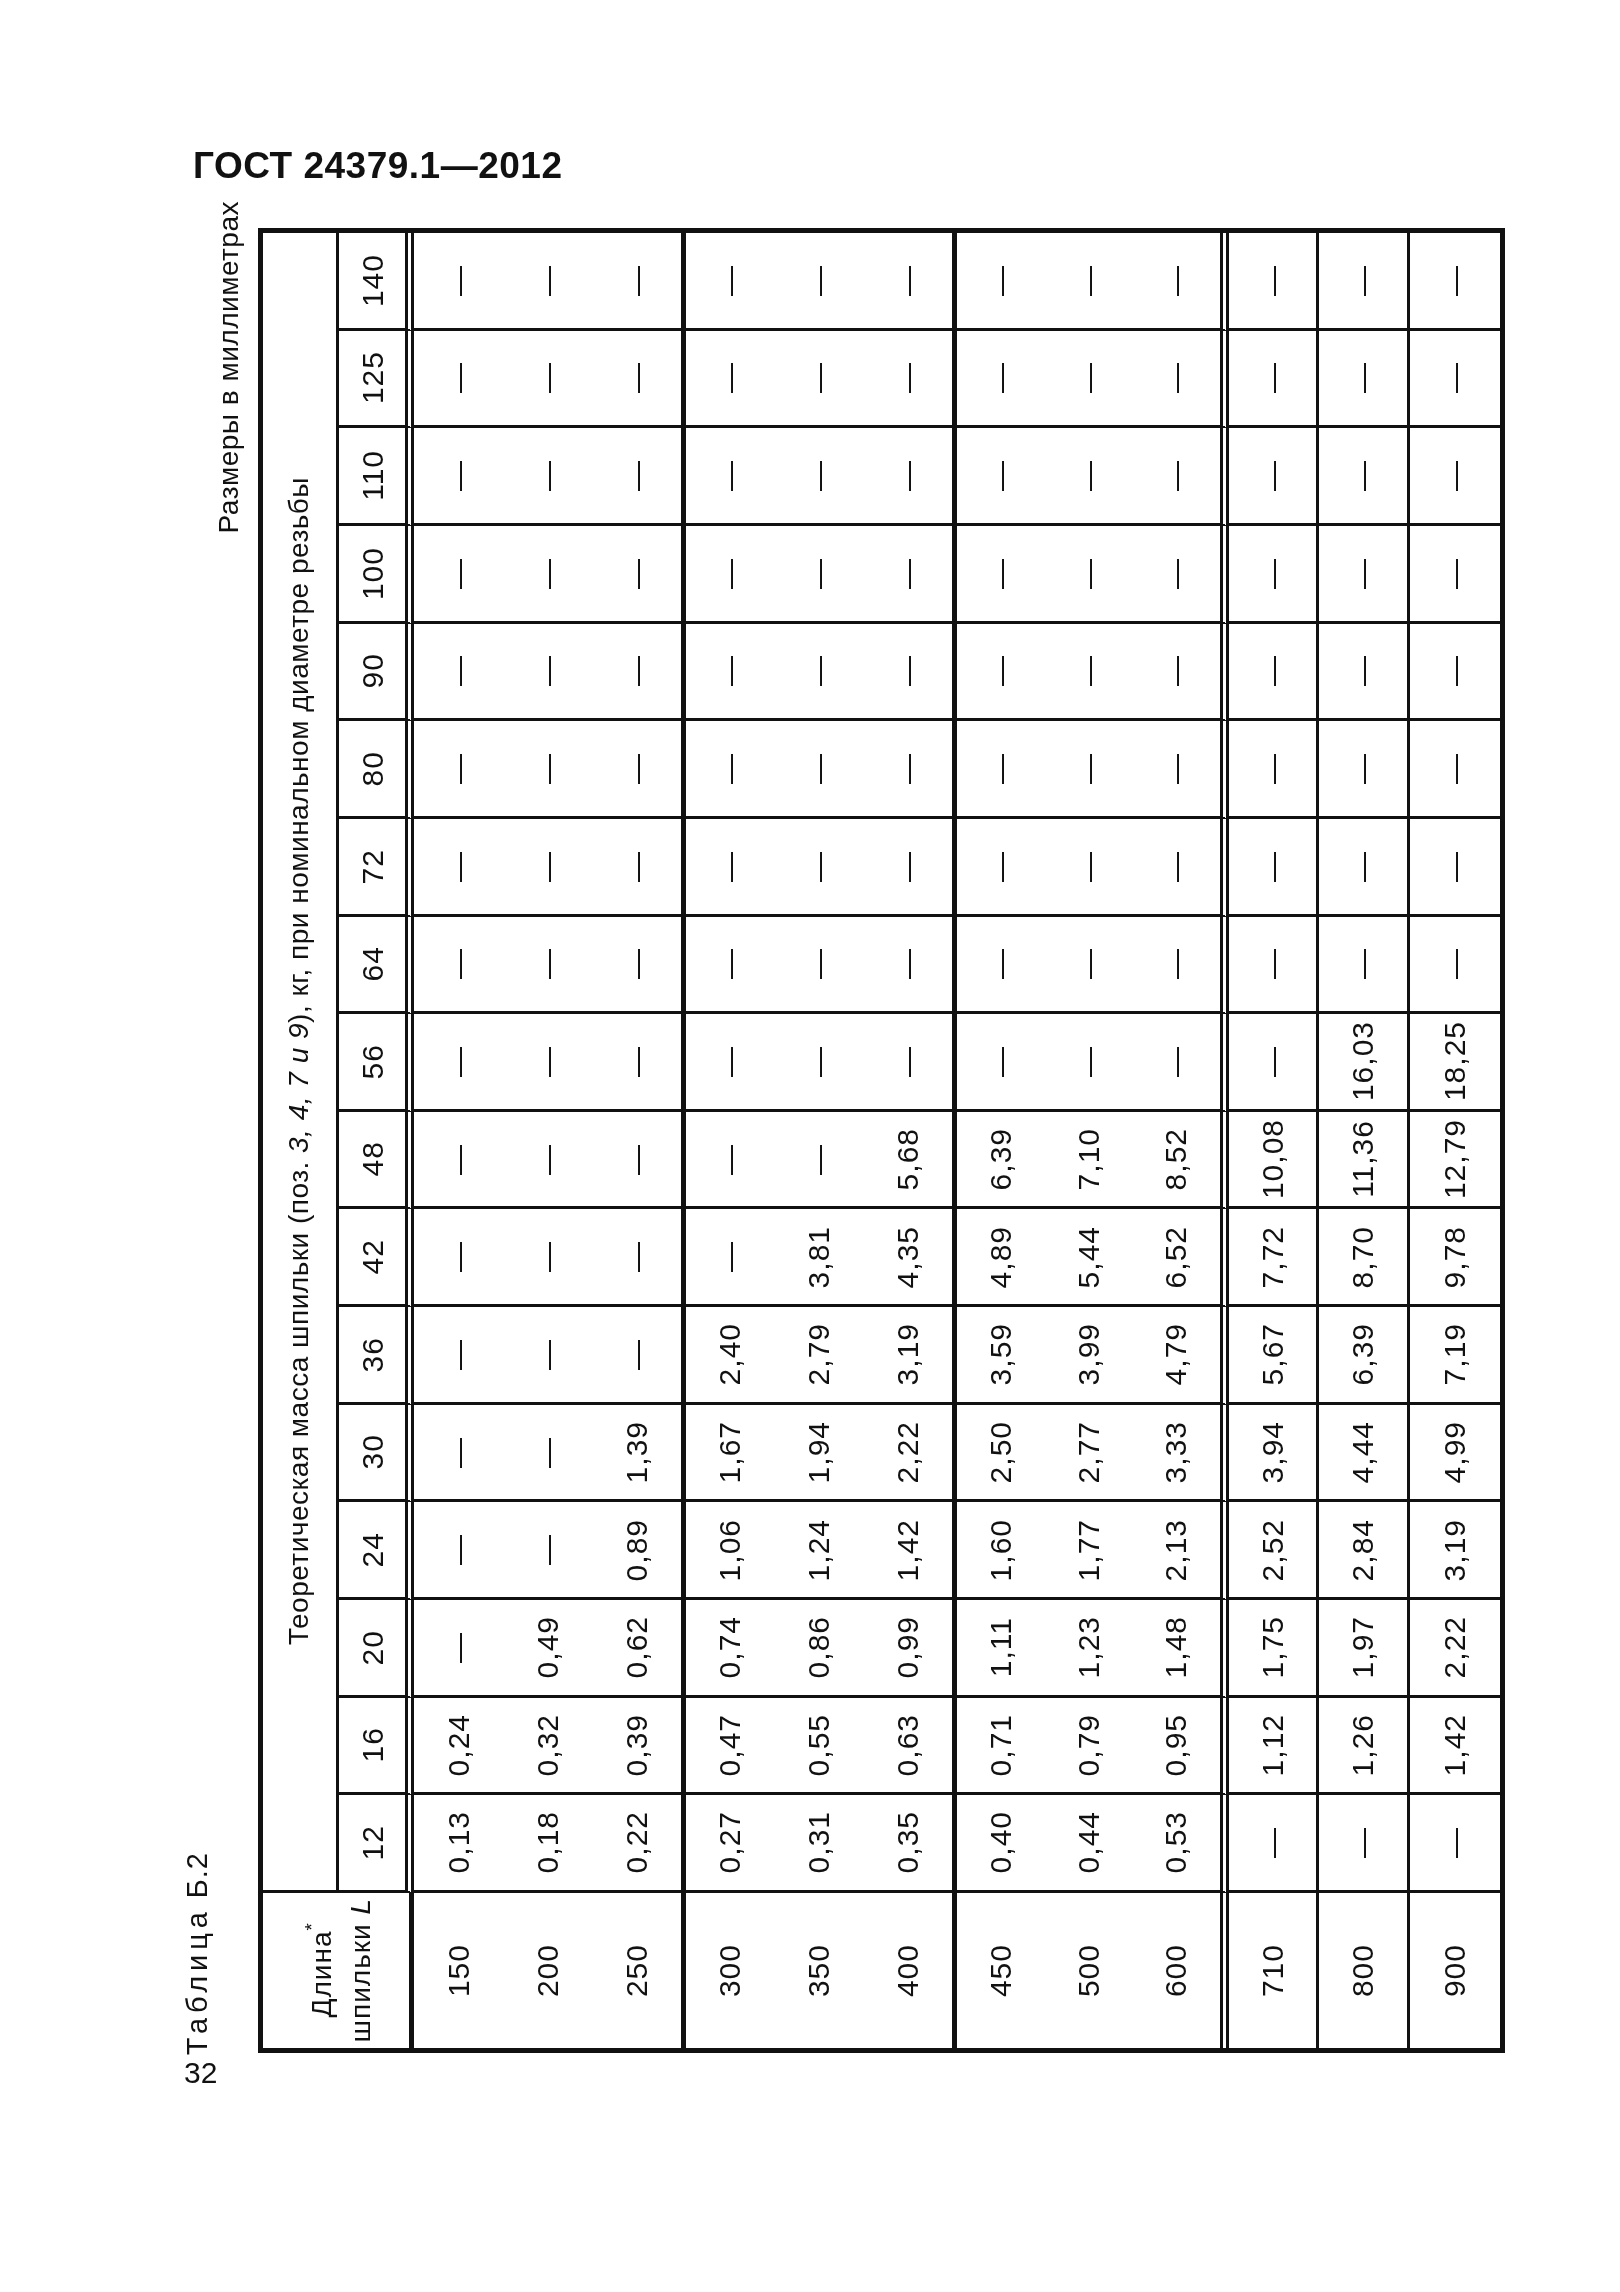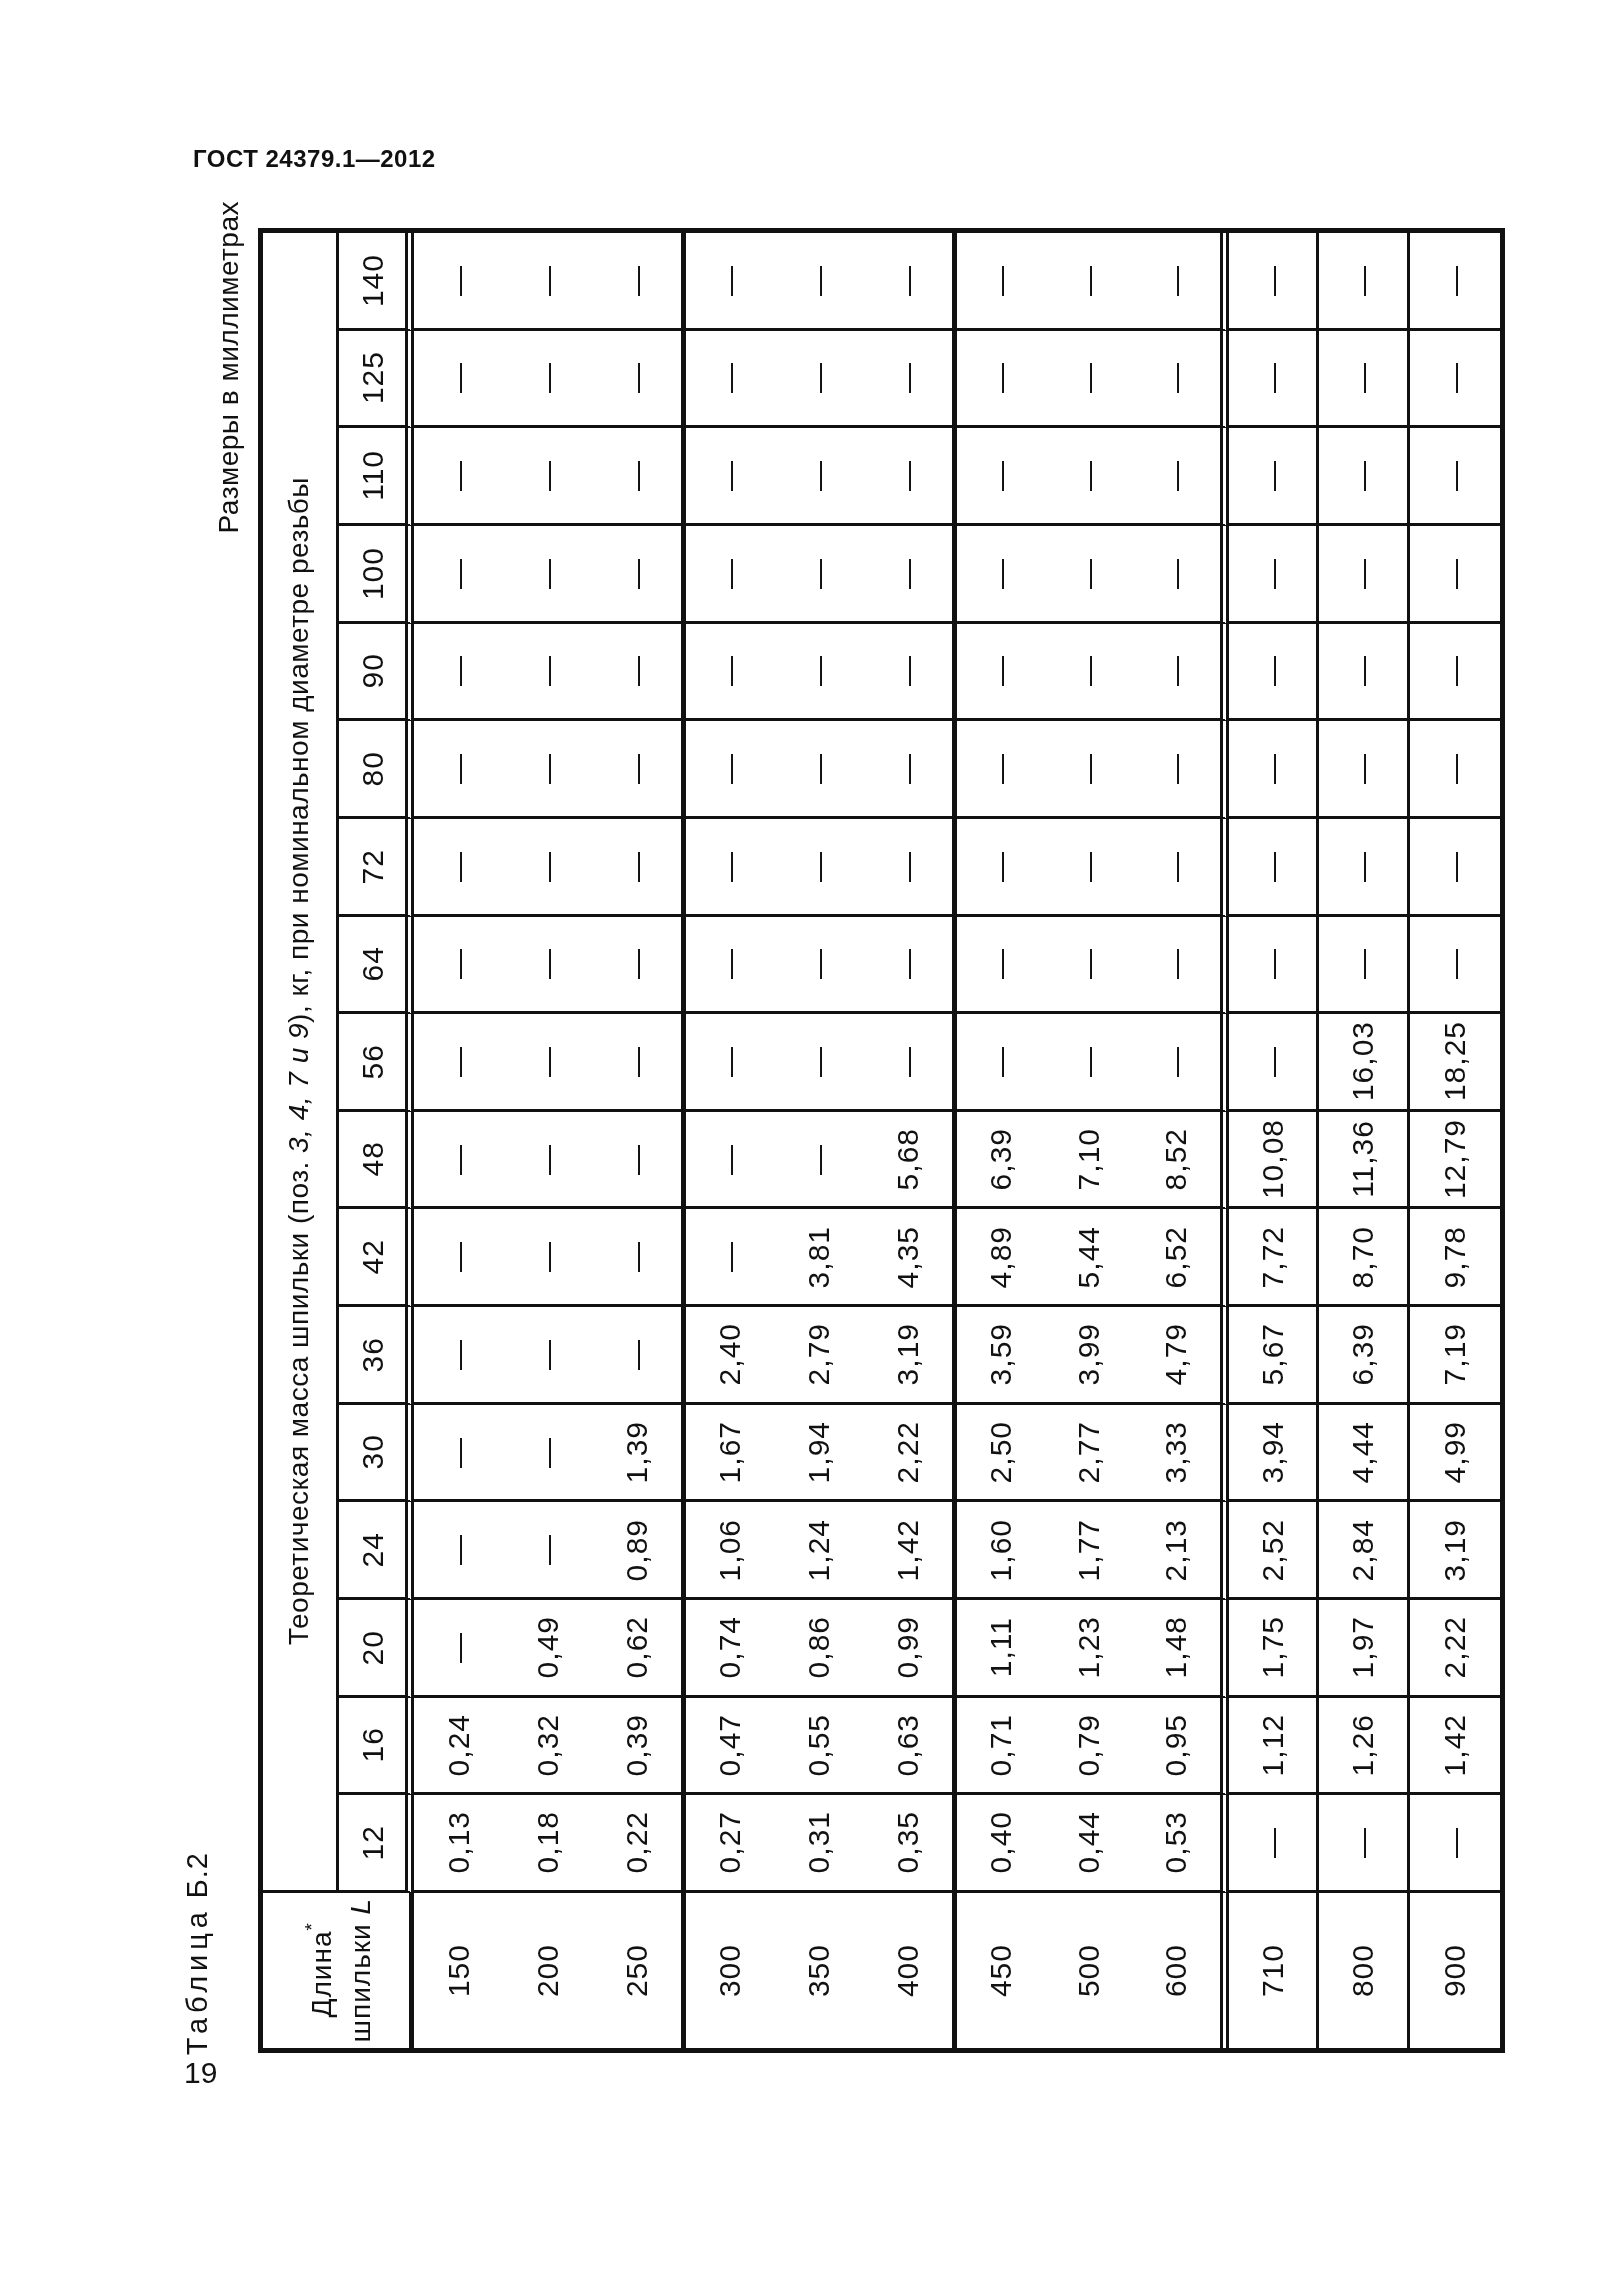--- a/index.html
+++ b/index.html
@@ -7,21 +7,21 @@
     width:1620px;height:2293px;position:relative;background:#ffffff;
     font-family:"Liberation Sans", sans-serif;color:#111;overflow:hidden;
   }
   
   .vt{
     writing-mode:vertical-rl;transform:rotate(180deg);
     white-space:nowrap;font-size:30px;letter-spacing:1px;line-height:1.1;
   }
   #doc-header{
     position:absolute;left:193px;top:145px;
-    font-size:24px;font-weight:bold;letter-spacing:0.5px;
+    font-size:37px;font-weight:bold;letter-spacing:0.5px;
   }
   #units-note-box{
     position:absolute;left:209px;top:223px;width:41px;height:288px;
     display:flex;align-items:center;justify-content:center;
   }
   #units-note-box .vt{font-size:28px;letter-spacing:0.5px;}
   #caption-box{
     position:absolute;left:176px;top:1856px;width:43px;height:195px;
     display:flex;align-items:center;justify-content:center;
   }
@@ -60,21 +60,21 @@
 <div id="doc-header">ГОСТ 24379.1—2012</div>
 
 <div id="units-note-box">
   <span class="vt">Размеры в миллиметрах</span>
 </div>
 
 <div id="caption-box">
   <span class="vt"><span class="spaced">Таблица</span> <span>Б.2</span></span>
 </div>
 
-<div id="page-number">19</div>
+<div id="page-number">32</div>
 
 <div id="grid">
   <div class="c mass-header-cell">
     <span class="vt mh"><span>Теоретическая масса шпильки (поз. </span><i>3, 4, 7 и 9</i><span>), кг, при номинальном диаметре резьбы</span></span>
   </div>
   <div class="c length-header-cell r6 b0">
     <span class="vt lh"><span>Длина</span><sup>*</sup><br><span>шпильки</span> <i>L</i></span>
   </div>
 <div class="c rd" style="grid-area: 1 / 2;">
       <span class="vt">140</span>

